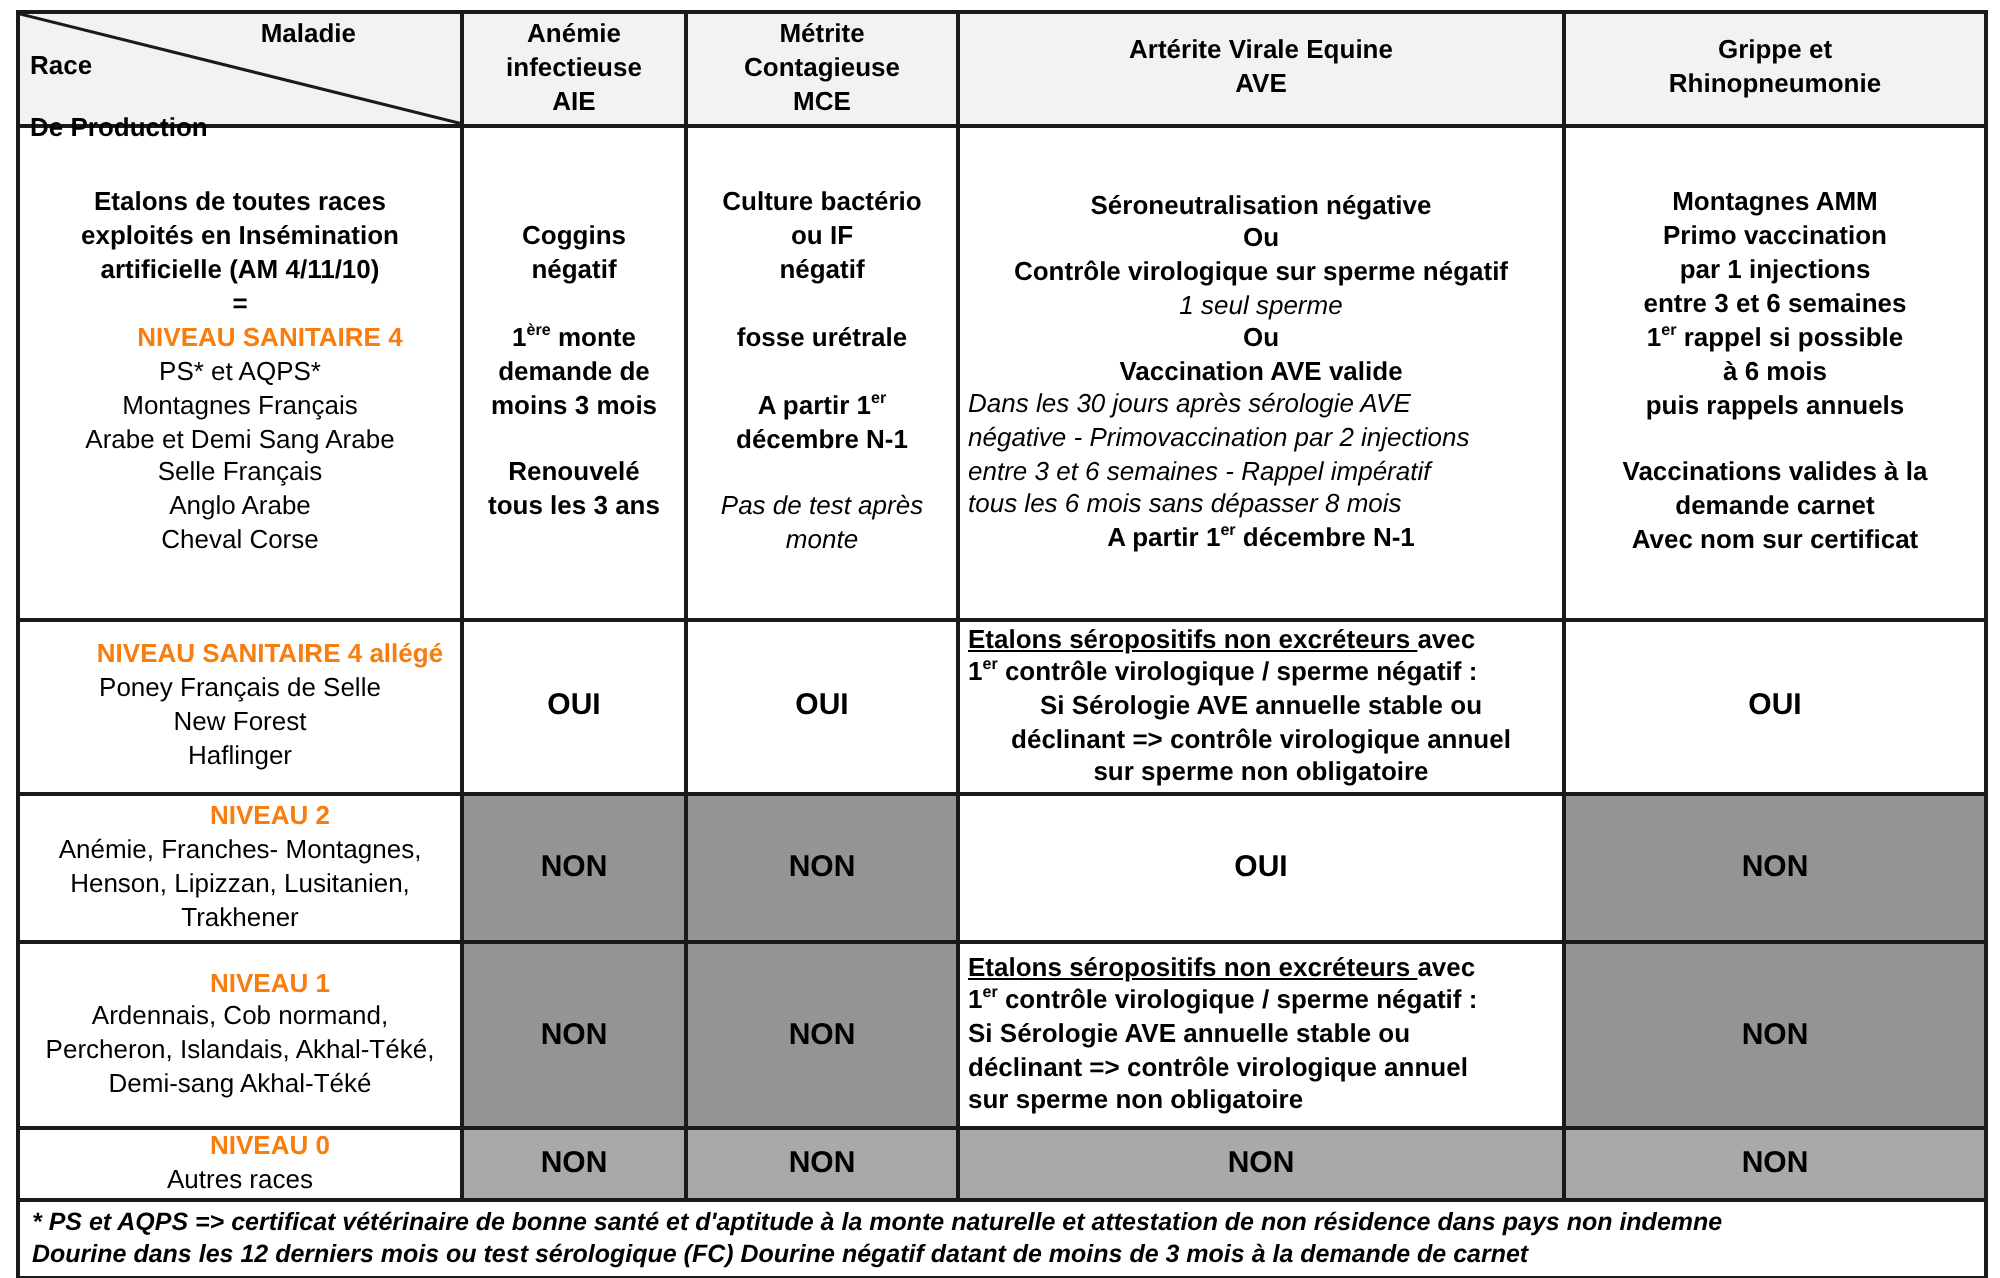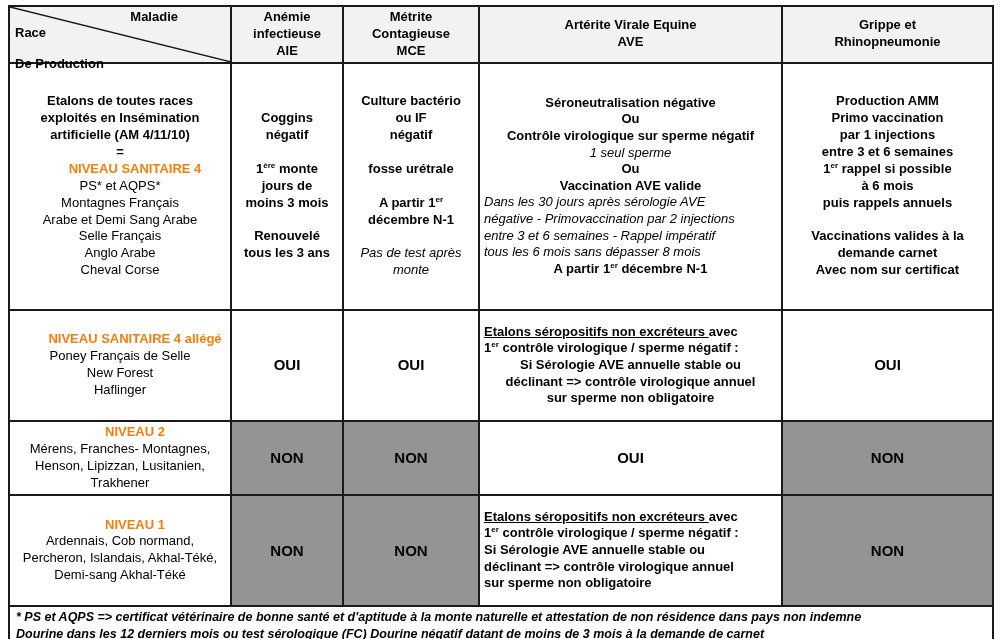--- a/index.html
+++ b/index.html
@@ -49,21 +49,21 @@
   .gray2{background:var(--graylight);}
   
   tr.h-head td{height:52px;}
   tr.h-r1 td{height:247px;}
   tr.h-r2 td{height:87px;}
   tr.h-r3 td{height:52px;}
   tr.h-r4 td{height:74px;}
   tr.h-r5 td{height:93px;}
   tr.h-r6 td{height:33px;padding:0 3px;}
   tr.h-foot td{height:37px;}
-  td.avecell{padding:13px 4px;line-height:1.28;}
+  td.avecell{padding:1px 4px;line-height:1.28;}
   td.footnote{text-align:left;font-size:12.5px;line-height:1.35;padding:2px 6px;}
 </style>
 </head>
 <body>
 
 <table>
   <colgroup>
     <col style="width:222px">
     <col style="width:112px">
     <col style="width:136px">
@@ -105,21 +105,21 @@
           <div><span>Arabe et Demi Sang Arabe</span></div>
           <div><span>Selle Français</span></div>
           <div><span>Anglo Arabe</span></div>
           <div><span>Cheval Corse</span></div>
         </td>
     <td class="rich">
           <div><span class="b">Coggins</span></div>
           <div><span class="b">négatif</span></div>
           <div>&nbsp;</div>
           <div><span class="b">1</span><sup class="b">ère</sup><span class="b"> monte</span></div>
-          <div><span class="b">jours de</span></div>
+          <div><span class="b">demande de</span></div>
           <div><span class="b">moins 3 mois</span></div>
           <div>&nbsp;</div>
           <div><span class="b">Renouvelé</span></div>
           <div><span class="b">tous les 3 ans</span></div>
         </td>
     <td class="rich">
           <div><span class="b">Culture bactério</span></div>
           <div><span class="b">ou IF</span></div>
           <div><span class="b">négatif</span></div>
           <div>&nbsp;</div>
@@ -138,21 +138,21 @@
           <div><span class="i">1 seul sperme</span></div>
           <div><span class="b">Ou</span></div>
           <div><span class="b">Vaccination AVE valide</span></div>
           <div class="left"><span class="i">Dans les 30 jours après sérologie AVE</span></div>
           <div class="left"><span class="i">négative - Primovaccination par 2 injections</span></div>
           <div class="left"><span class="i">entre 3 et 6 semaines -  Rappel impératif</span></div>
           <div class="left"><span class="i">tous les 6 mois sans dépasser 8 mois</span></div>
           <div><span class="b">A partir 1</span><sup class="b">er</sup><span class="b"> décembre N-1</span></div>
         </td>
     <td class="rich">
-          <div><span class="b">Production AMM</span></div>
+          <div><span class="b">Montagnes AMM</span></div>
           <div><span class="b">Primo vaccination</span></div>
           <div><span class="b">par 1 injections</span></div>
           <div><span class="b">entre 3 et 6 semaines</span></div>
           <div><span class="b">1</span><sup class="b">er</sup><span class="b"> rappel si possible</span></div>
           <div><span class="b">à 6 mois</span></div>
           <div><span class="b">puis rappels annuels</span></div>
           <div>&nbsp;</div>
           <div><span class="b">Vaccinations valides à la</span></div>
           <div><span class="b">demande carnet</span></div>
           <div><span class="b">Avec nom sur certificat</span></div>
@@ -175,21 +175,21 @@
           <div><span class="b">déclinant =&gt; contrôle virologique annuel</span></div>
           <div><span class="b">sur sperme non obligatoire</span></div>
         </td>
     <td class="yn">OUI</td>
   </tr>
 
 
   <tr class="h-r4">
     <td class="rich">
           <div><span class="b o">NIVEAU 2</span></div>
-          <div><span>Mérens, Franches- Montagnes,</span></div>
+          <div><span>Anémie, Franches- Montagnes,</span></div>
           <div><span>Henson, Lipizzan, Lusitanien,</span></div>
           <div><span>Trakhener</span></div>
         </td>
     <td class="yn gray">NON</td>
     <td class="yn gray">NON</td>
     <td class="yn">OUI</td>
     <td class="yn gray">NON</td>
   </tr>
 
   <tr class="h-r5">
@@ -204,20 +204,30 @@
     <td class="rich avecell">
           <div class="left"><span class="b u">Etalons séropositifs non excréteurs </span><span class="b">avec</span></div>
           <div class="left"><span class="b">1</span><sup class="b">er</sup><span class="b"> contrôle virologique / sperme négatif :</span></div>
           <div class="left"><span class="b">Si Sérologie AVE annuelle stable ou</span></div>
           <div class="left"><span class="b">déclinant =&gt; contrôle virologique annuel</span></div>
           <div class="left"><span class="b">sur sperme non obligatoire</span></div>
         </td>
     <td class="yn gray">NON</td>
   </tr>
 
+  <tr class="h-r6">
+    <td class="rich">
+          <div><span class="b o">NIVEAU 0</span></div>
+          <div><span>Autres races</span></div>
+        </td>
+    <td class="yn gray2">NON</td>
+    <td class="yn gray2">NON</td>
+    <td class="yn gray2">NON</td>
+    <td class="yn gray2">NON</td>
+  </tr>
 
   <tr class="h-foot">
     <td class="rich footnote" colspan="5">
           <div class="left"><span class="b i">* PS et AQPS =&gt; certificat vétérinaire de bonne santé et d'aptitude à la monte naturelle et attestation de non résidence dans pays non indemne</span></div>
           <div class="left"><span class="b i">Dourine dans les 12 derniers mois ou test sérologique (FC) Dourine négatif datant de moins de 3 mois à la demande de carnet</span></div>
         </td>
   </tr>
 </tbody>
   </table>
 

